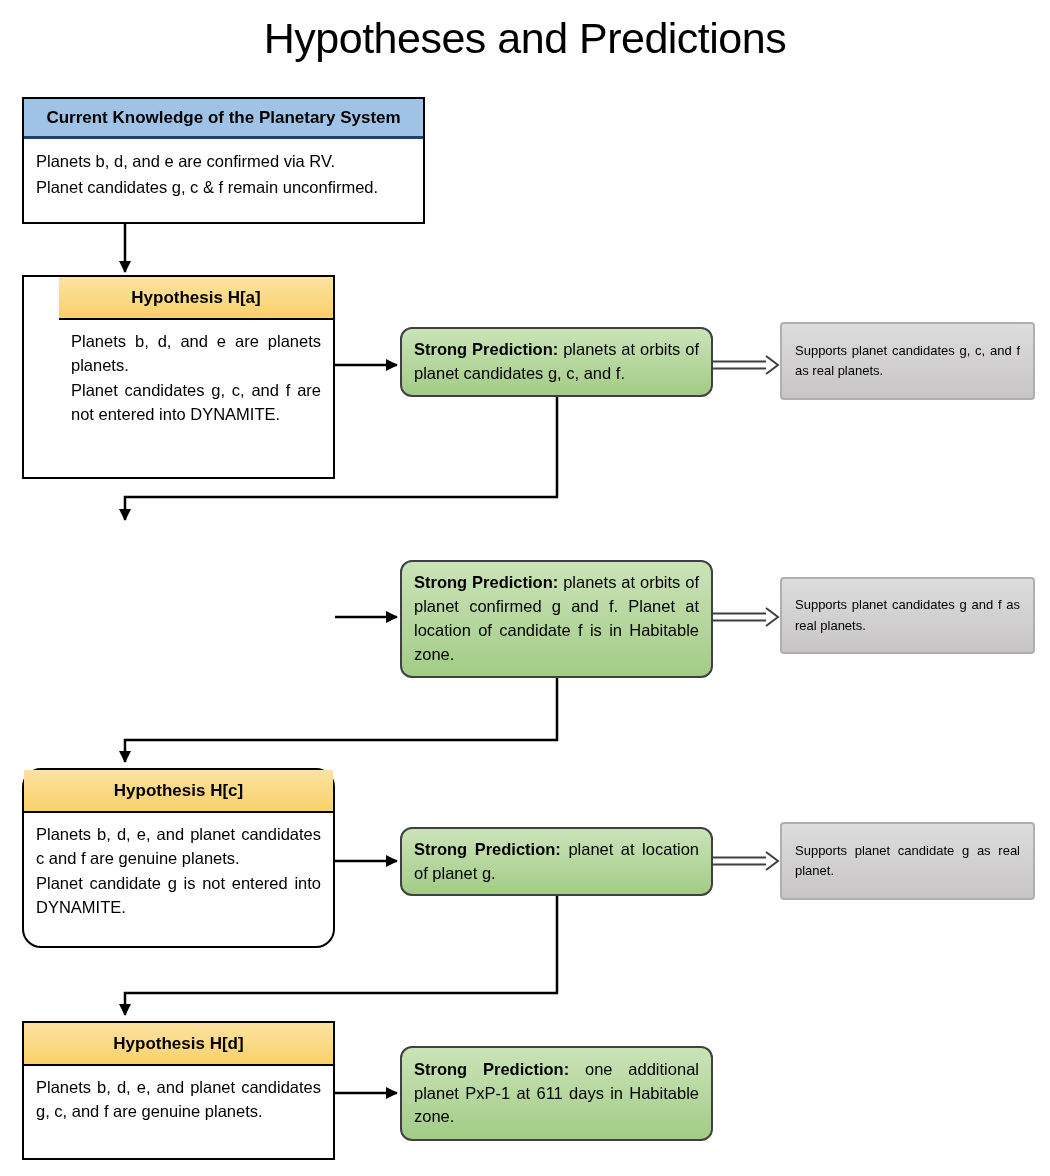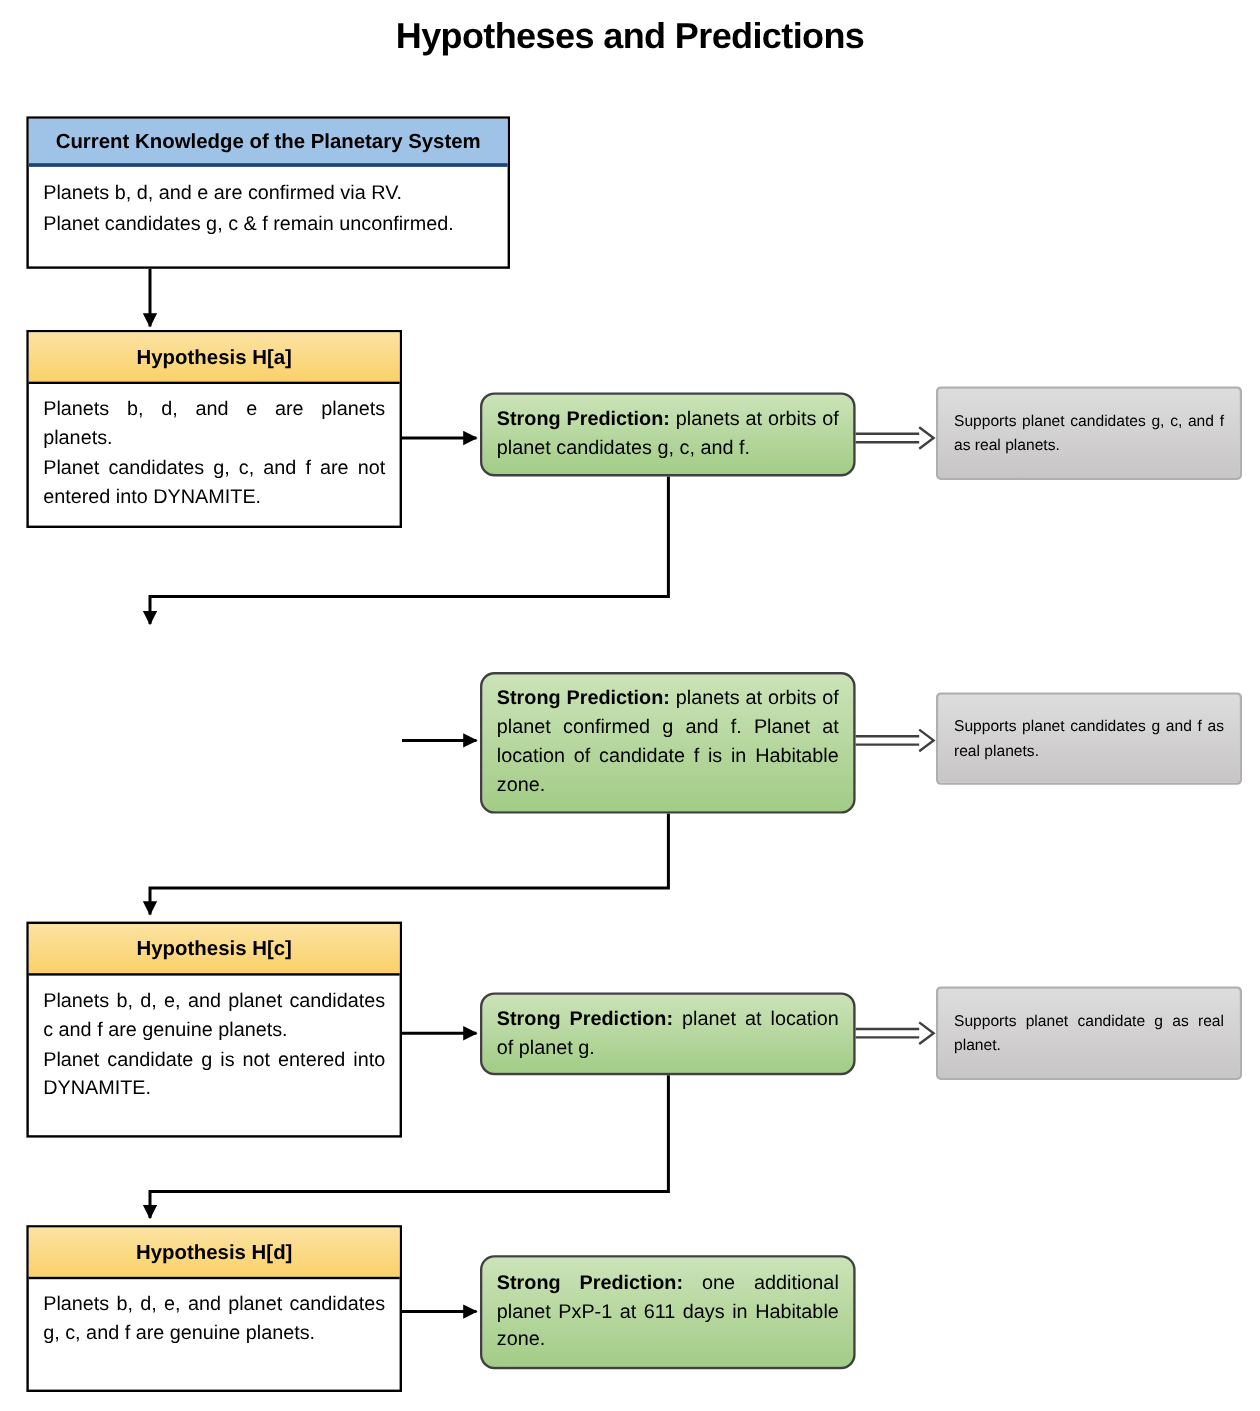--- a/index.html
+++ b/index.html
@@ -10,22 +10,22 @@
     height: 1176px;
     background: #fff;
     font-family: "Liberation Sans", sans-serif;
     color: #000;
     overflow: hidden;
   }
   .title {
     position: absolute;
     left: 0; right: 0; top: 14px;
     text-align: center;
-    font-size: 30px;
-    font-weight: 700;
+    font-size: 43px;
+    font-weight: 400;
     letter-spacing: -0.5px;
   }
   .node {
     position: absolute;
     background: #fff;
     border: 2px solid #000;
   }
   .hdr {
     display: flex;
     align-items: center;
@@ -124,42 +124,42 @@
   </svg>
 
   <div class="node" style="left:22px; top:97px; width:403px; height:127px;">
     <div class="hdr blue">Current Knowledge of the Planetary System</div>
     <div class="body-text" style="line-height:1.6;">
       <p>Planets b, d, and e are confirmed via RV.</p>
       <p>Planet candidates g, c &amp; f remain unconfirmed.</p>
     </div>
   </div>
 
-  <div class="node" style="left:22px; top:275px; width:313px; height:165px;">
+  <div class="node" style="left:22px; top:275px; width:313px; height:204px;padding-left:35px;">
     <div class="hdr orange">Hypothesis H[a]</div>
     <div class="body-text just">
       <p>Planets b, d, and e are planets planets.</p>
       <p>Planet candidates g, c, and f are not entered into DYNAMITE.</p>
     </div>
   </div>
   <div class="pred" style="left:400px; top:327px; width:313px; height:70px;">
     <p><b>Strong Prediction:</b> <span>planets at orbits of planet candidates g, c, and f.</span></p>
   </div>
   <div class="support" style="left:780px; top:322px; width:255px; height:78px;">
     <p>Supports planet candidates g, c, and f as real planets.</p>
   </div>
 
   <div class="pred" style="left:400px; top:560px; width:313px; height:118px;">
     <p><b>Strong Prediction:</b> <span>planets at orbits of planet confirmed g and f. Planet at location of candidate f is in Habitable zone.</span></p>
   </div>
   <div class="support" style="left:780px; top:577px; width:255px; height:77px;">
     <p>Supports planet candidates g and f as real planets.</p>
   </div>
 
-  <div class="node" style="left:22px; top:768px; width:313px; height:180px;">
+  <div class="node" style="left:22px; top:768px; width:313px; height:180px;border-radius:19px;">
     <div class="hdr orange">Hypothesis H[c]</div>
     <div class="body-text just">
       <p>Planets b, d, e, and planet candidates c and f are genuine planets.</p>
       <p>Planet candidate g is not entered into DYNAMITE.</p>
     </div>
   </div>
   <div class="pred" style="left:400px; top:827px; width:313px; height:69px;">
     <p><b>Strong Prediction:</b> <span>planet at location of planet g.</span></p>
   </div>
   <div class="support" style="left:780px; top:822px; width:255px; height:78px;">

